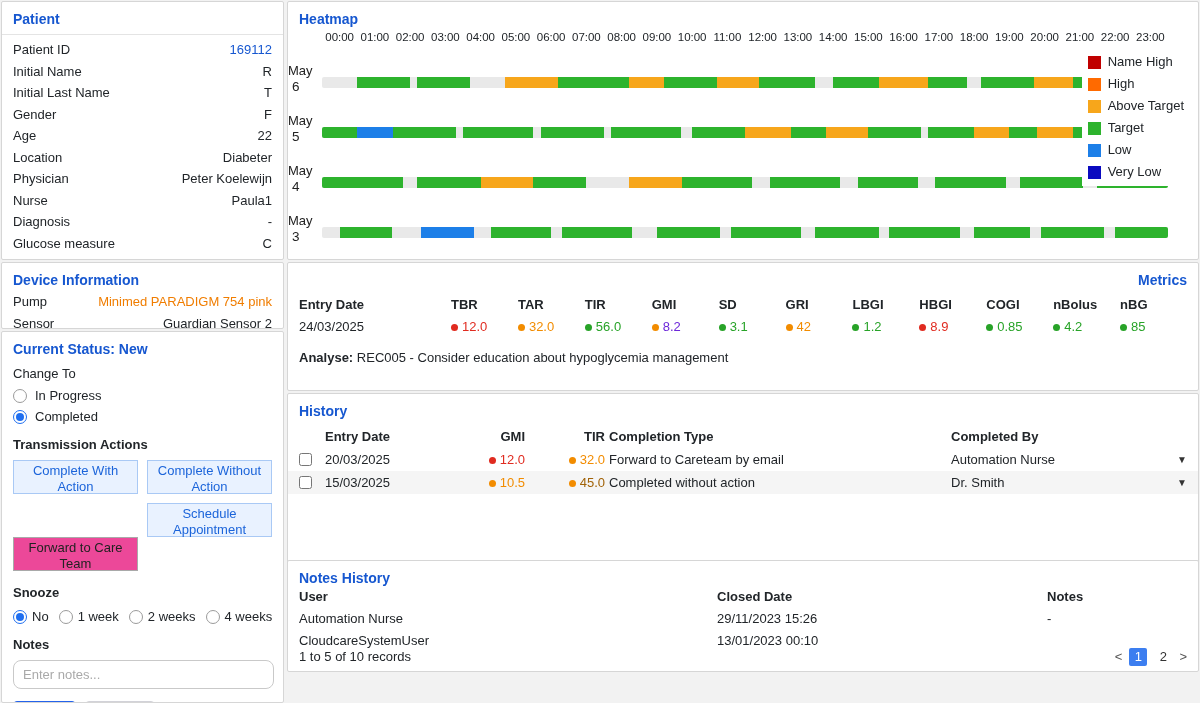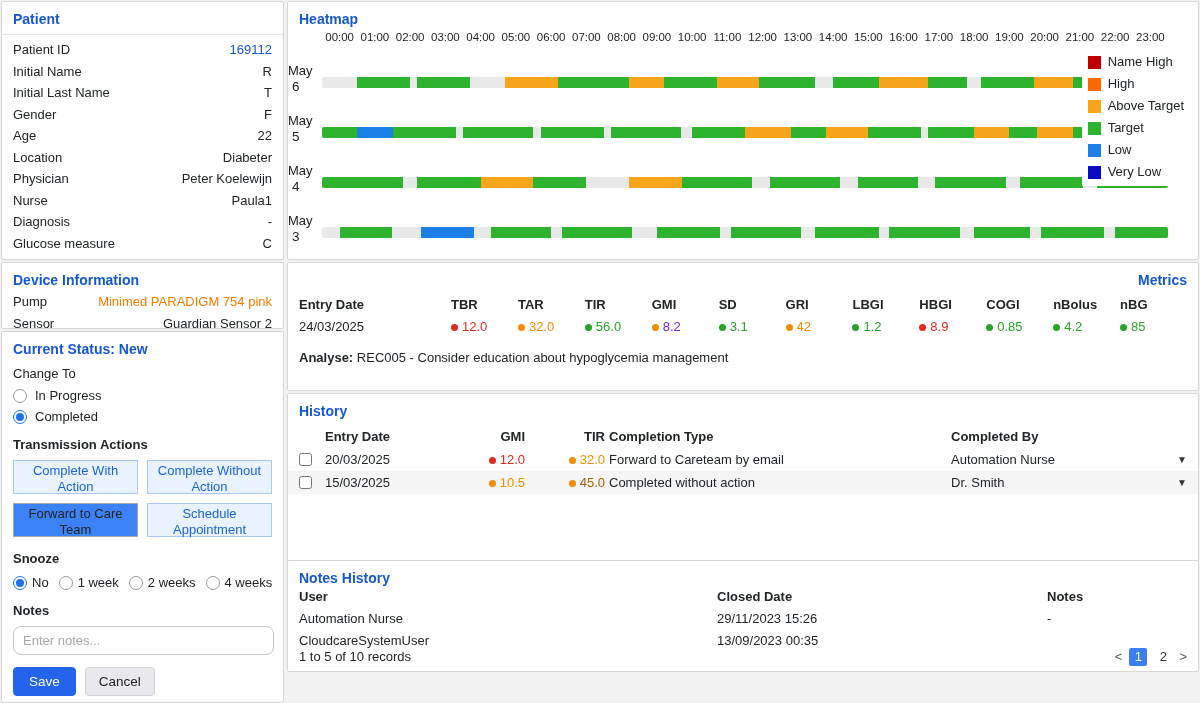--- a/index.html
+++ b/index.html
@@ -29,21 +29,21 @@
   .bold-label  { padding:10px 11px 6px; font-weight:bold; }
 
   .radio-row { display:flex; align-items:center; gap:8px; padding:3px 11px; cursor:pointer; }
   .radio { width:14px; height:14px; min-width:14px; border:1.5px solid #9b9b9b; border-radius:50%; background:#fff; position:relative; display:inline-block; }
   .radio.checked { border-color:#1f6ff0; }
   .radio.checked::after { content:""; position:absolute; inset:2px; border-radius:50%; background:#1f6ff0; }
 
   .btn-grid { display:grid; grid-template-columns:1fr 1fr; gap:9px; padding:2px 11px 4px; }
   .tbtn { height:34px; border-radius:0; font-size:13px; line-height:1.25; cursor:pointer; font-family:inherit; padding:2px 6px; }
   .tbtn.blue  { background:#e9f2ff; border:1px solid #a9c9f5; color:#1b64da; }
-  .tbtn.plain { background:#3b82f6; border:1px solid #a9a9a9; color:#222; }
+  .tbtn.plain { background:#ec4899; border:1px solid #a9a9a9; color:#222;margin-top:34px; }
 
   .inline-radios { display:flex; gap:10px; padding:3px 11px; flex-wrap:nowrap; }
   .inline-radios .radio-row { padding:0; gap:5px; white-space:nowrap; }
 
   #notes-input { margin:2px 11px 0; width:261px; height:29px; border:1px solid #c9c9c9; border-radius:8px; padding:0 9px; font-family:inherit; font-size:13px; color:#212529; }
   #notes-input::placeholder { color:#a9a9a9; }
 
   .action-row { display:flex; gap:9px; padding:12px 11px; }
   .btn-save   { background:#2463eb; color:#fff; border:1px solid #2463eb; border-radius:4px; padding:6px 15px; font-size:13.5px; cursor:pointer; font-family:inherit; }
   .btn-cancel { background:#e9e9ed; color:#222; border:1px solid #d2d2d8; border-radius:4px; padding:6px 13px; font-size:13.5px; cursor:pointer; font-family:inherit; }
@@ -467,21 +467,21 @@
       <span>Notes</span>
     </div>
   <div id="nh-rows">
       <div class="nh-grid">
         <span>Automation Nurse</span>
         <span>29/11/2023 15:26</span>
         <span>-</span>
       </div>
       <div class="nh-grid">
         <span>CloudcareSystemUser</span>
-        <span>13/09/2023 00:35</span>
+        <span>13/01/2023 00:10</span>
         <span></span>
       </div>
     </div>
   <div class="pg-info">1 to 5 of 10 records</div>
   <div class="pager" id="nh-pager">
       <span class="pg-arrow">&lt;</span>
       <span class="pg-page active">1</span>
       <span class="pg-page">2</span>
       <span class="pg-arrow">&gt;</span>
     </div>

